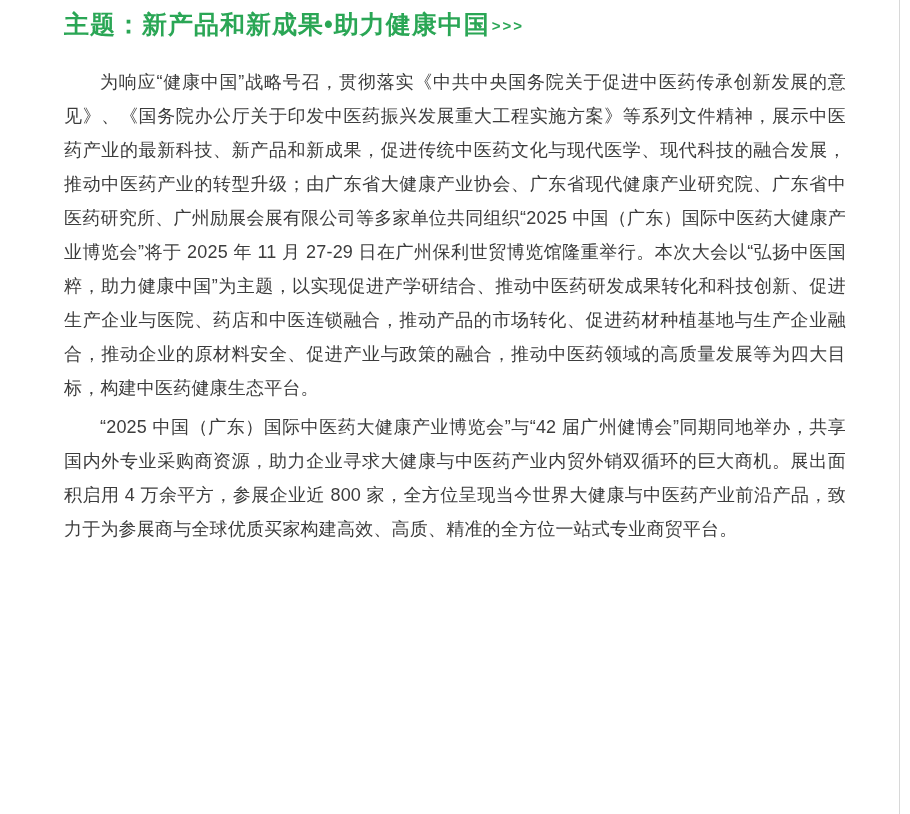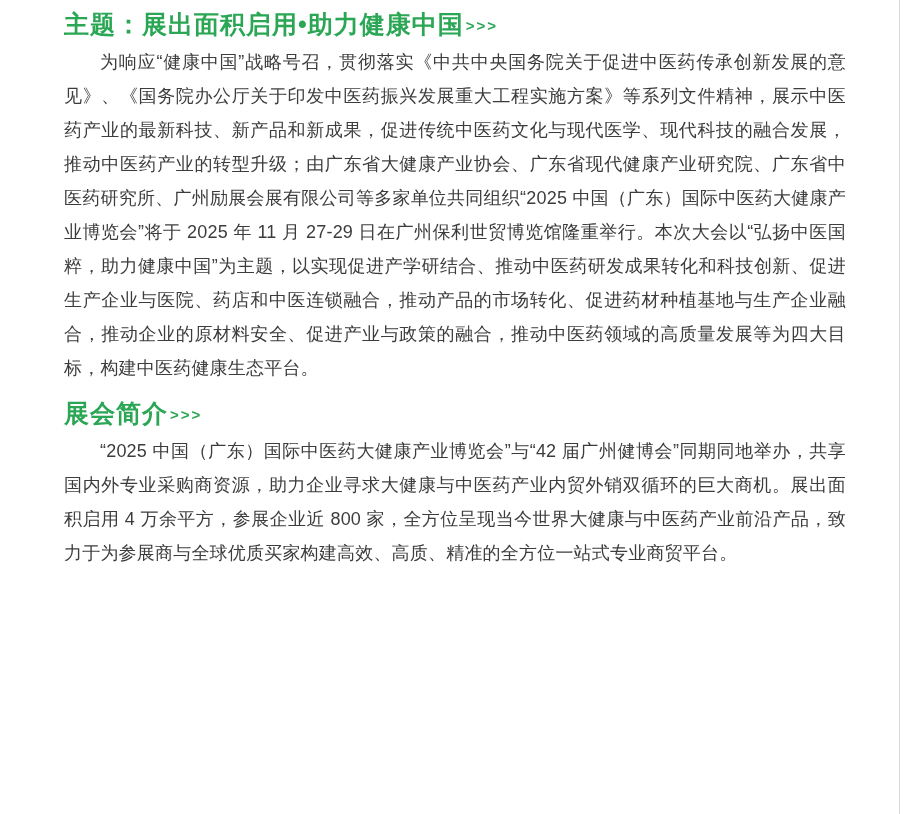--- a/index.html
+++ b/index.html
@@ -44,46 +44,43 @@
     font-size: 15px;
     letter-spacing: 2px;
     font-weight: bold;
     vertical-align: 2px;
     margin-left: 2px;
   }
   h1.heading-intro {
     margin-top: 12px;
   }
   p.body-para {
-    margin: 3px 0 0 0;
+    margin: 23px 0 0 0;
     padding: 0;
     color: #3c3c3c;
     font-size: 18px;
     line-height: 34px;
     text-align: justify;
     text-indent: 2em;
     letter-spacing: 0.2px;
   }
   p.body-para + p.body-para {
     margin-top: 5px;
   }
 </style>
 </head>
 <body>
 
 <div class="page">
 
   <div class="page-border-right"></div>
 
   <h1 class="section-heading heading-theme">
-    <span>主题：展出面积启用•助力健康中国</span><span class="arrows">&gt;&gt;&gt;</span>
+    <span>主题：新产品和新成果•助力健康中国</span><span class="arrows">&gt;&gt;&gt;</span>
   </h1>
 
   <p class="body-para">为响应“健康中国”战略号召，贯彻落实《中共中央国务院关于促进中医药传承创新发展的意见》、《国务院办公厅关于印发中医药振兴发展重大工程实施方案》等系列文件精神，展示中医药产业的最新科技、新产品和新成果，促进传统中医药文化与现代医学、现代科技的融合发展，推动中医药产业的转型升级；由广东省大健康产业协会、广东省现代健康产业研究院、广东省中医药研究所、广州励展会展有限公司等多家单位共同组织“2025 中国（广东）国际中医药大健康产业博览会”将于 2025 年 11 月 27-29 日在广州保利世贸博览馆隆重举行。本次大会以“弘扬中医国粹，助力健康中国”为主题，以实现促进产学研结合、推动中医药研发成果转化和科技创新、促进生产企业与医院、药店和中医连锁融合，推动产品的市场转化、促进药材种植基地与生产企业融合，推动企业的原材料安全、促进产业与政策的融合，推动中医药领域的高质量发展等为四大目标，构建中医药健康生态平台。</p>
 
-  <h1 class="section-heading heading-intro">
-    <span>展会简介</span><span class="arrows">&gt;&gt;&gt;</span>
-  </h1>
 
   <p class="body-para">“2025 中国（广东）国际中医药大健康产业博览会”与“42 届广州健博会”同期同地举办，共享国内外专业采购商资源，助力企业寻求大健康与中医药产业内贸外销双循环的巨大商机。展出面积启用 4 万余平方，参展企业近 800 家，全方位呈现当今世界大健康与中医药产业前沿产品，致力于为参展商与全球优质买家构建高效、高质、精准的全方位一站式专业商贸平台。</p>
 
 
 </div>
 
 </body></html>

